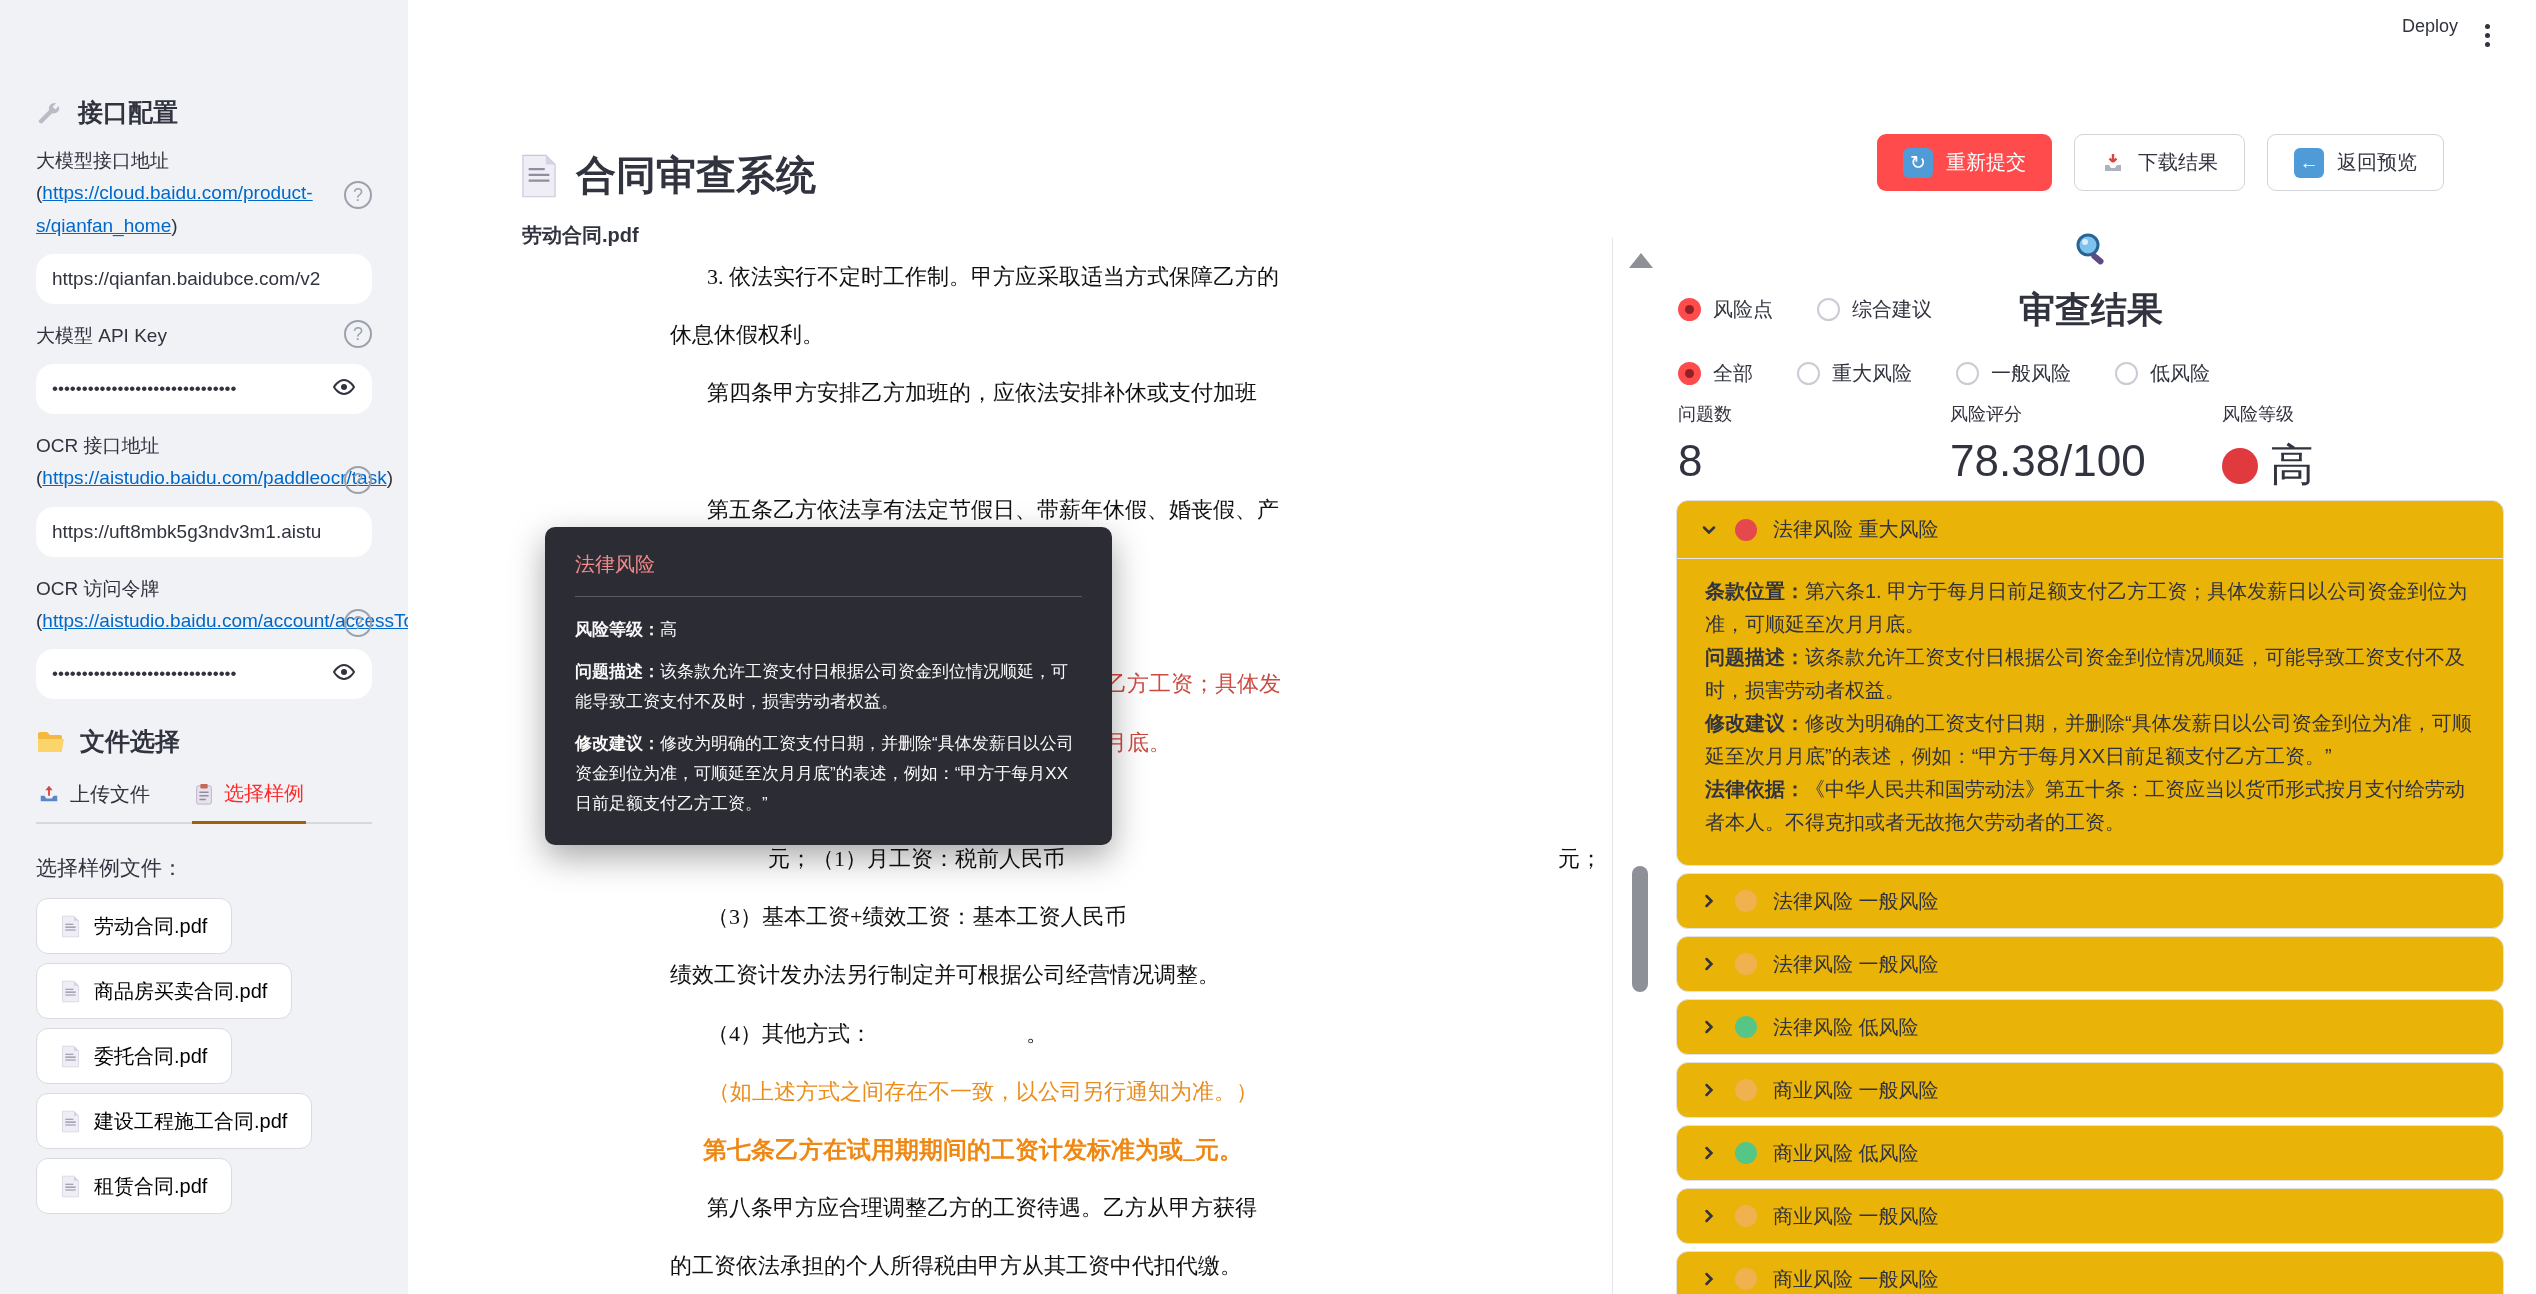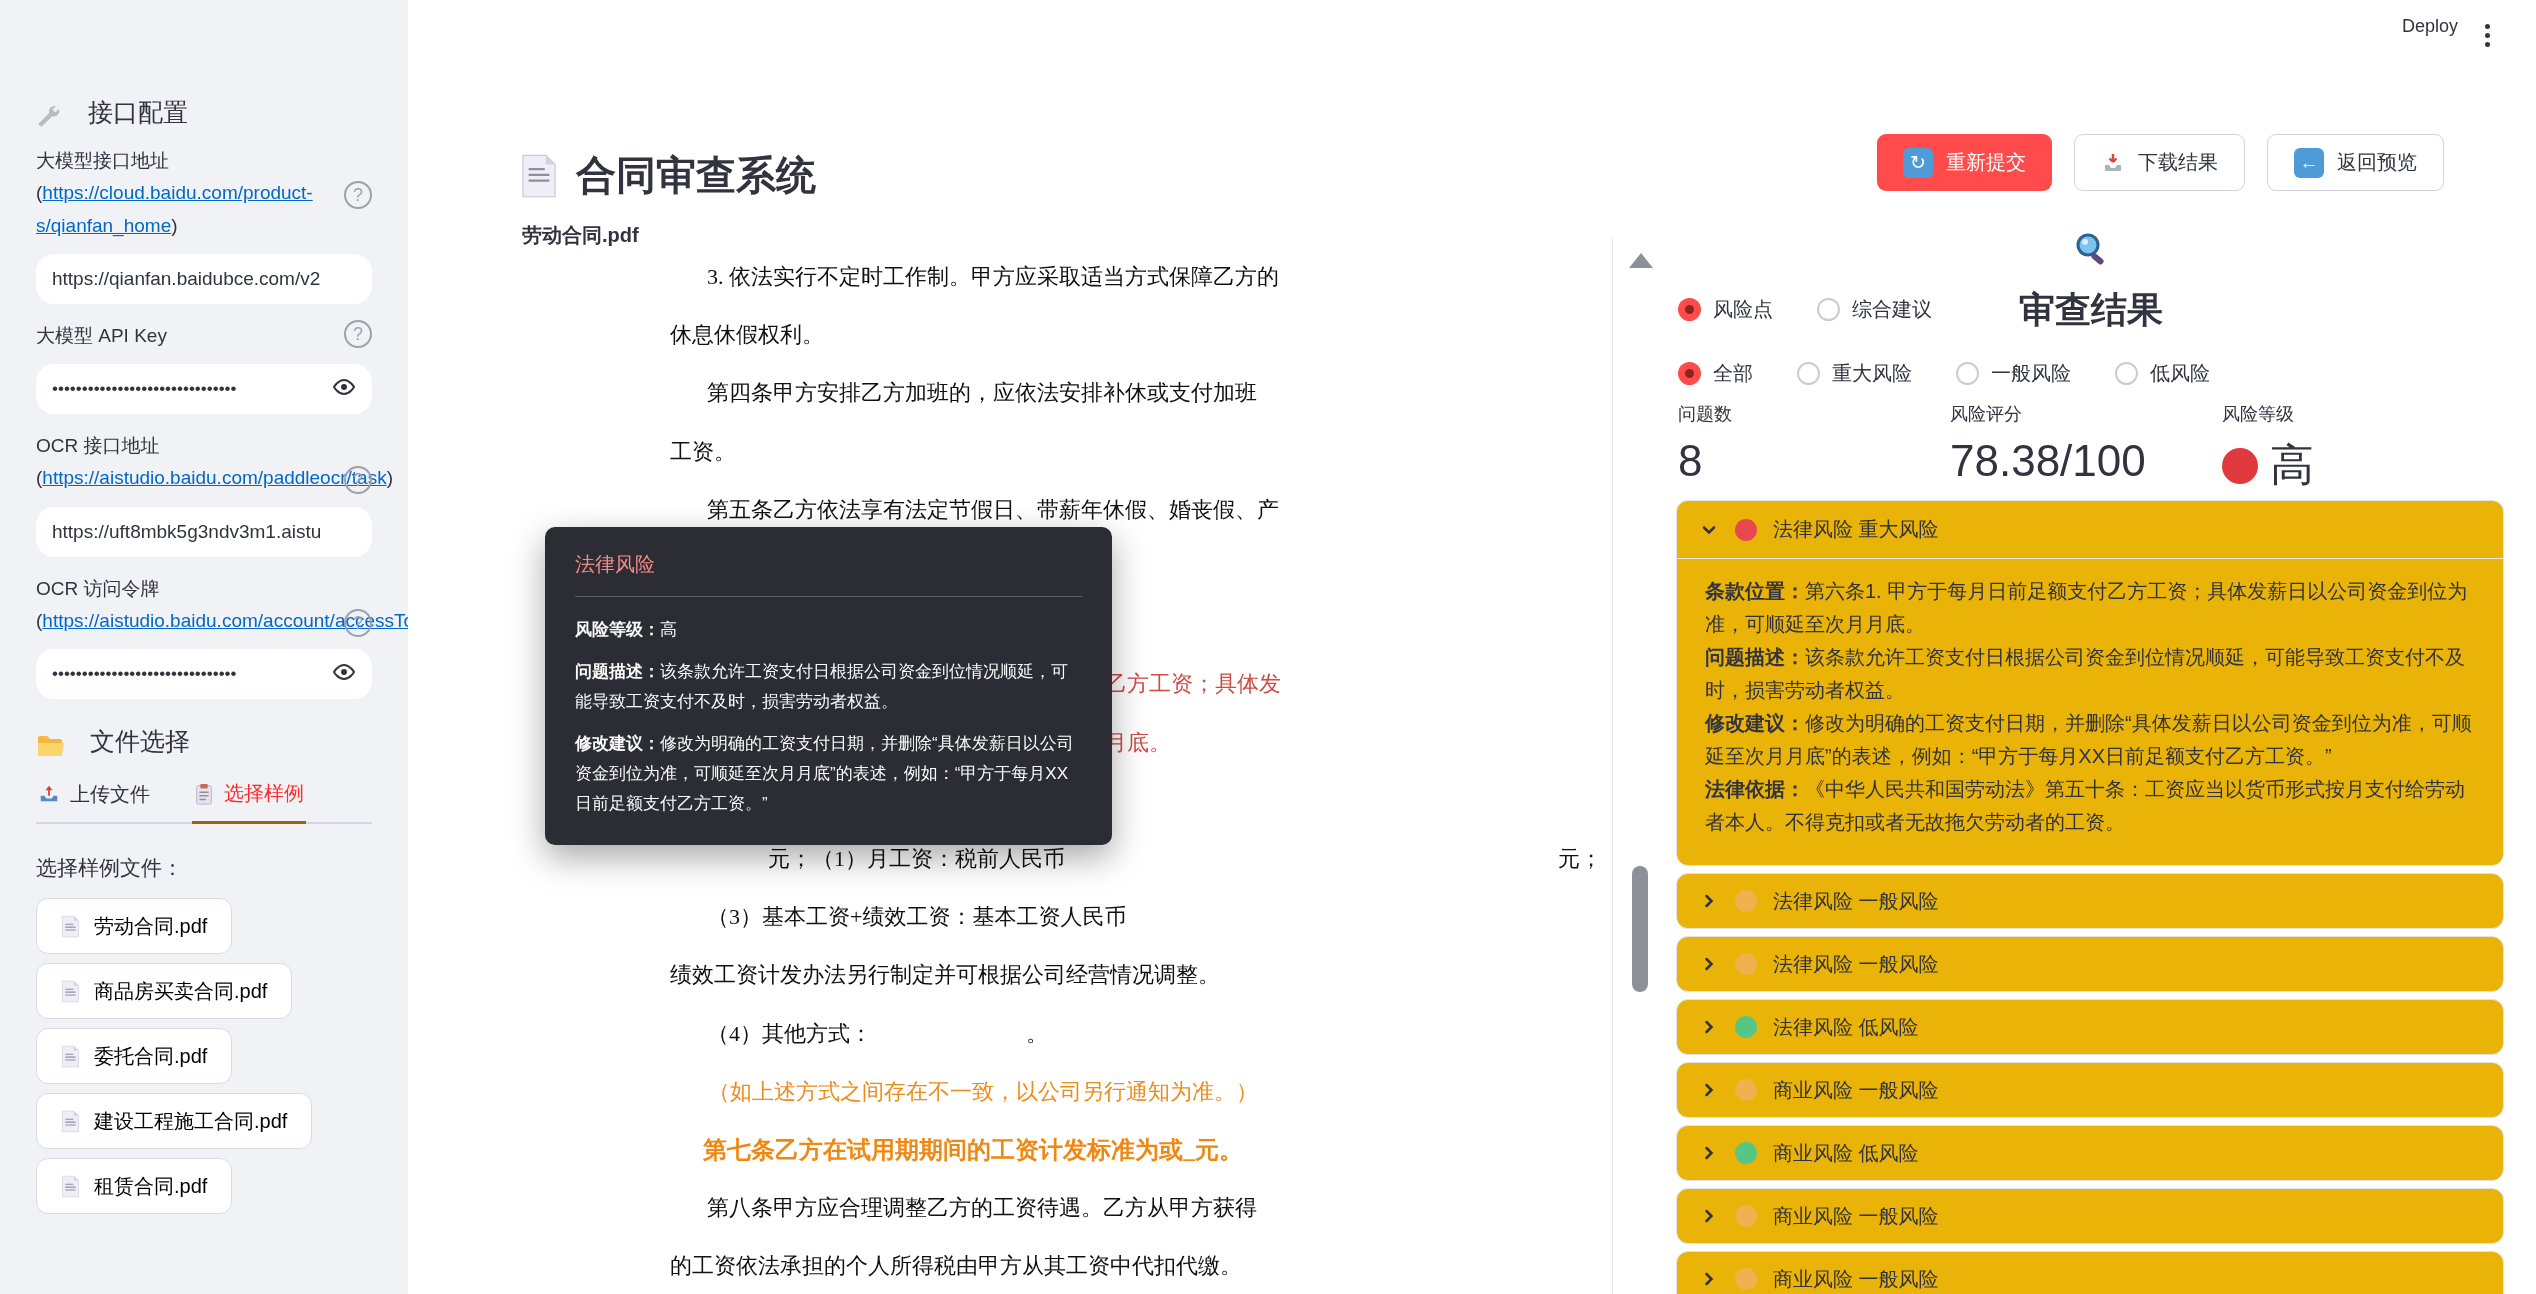--- a/index.html
+++ b/index.html
@@ -8,21 +8,21 @@
   .root { position:relative; width:2536px; height:1294px; background:#fff; overflow:hidden; }
 
   
   .topbar { position:absolute; top:0; left:0; right:0; height:64px; }
   .deploy { position:absolute; right:78px; top:16px; font-size:18px; color:#31333f; cursor:pointer; }
   .kebab { position:absolute; right:36px; top:20px; width:26px; height:30px; display:flex; flex-direction:column; align-items:center; justify-content:center; gap:4px; cursor:pointer; }
   .kebab i { width:5px; height:5px; border-radius:50%; background:#31333f; }
 
   
   .sidebar { position:absolute; left:0; top:0; width:408px; height:1294px; background:#f0f2f6; padding:96px 36px 20px 36px; overflow:hidden; }
-  .sb-h { display:flex; align-items:flex-end; gap:26px; font-size:25px; font-weight:400; margin:0 0 16px 0; }
+  .sb-h { display:flex; align-items:center; gap:16px; font-size:25px; font-weight:700; margin:0 0 16px 0; }
   .sb-block { position:relative; margin-bottom:4px; }
   .sb-label { font-size:19px; line-height:1.7; color:#31333f; padding-right:44px; }
   .sb-label a { color:#0068c9; text-decoration:underline; }
   .help { position:absolute; right:0; top:36px; width:28px; height:28px; border:2px solid #9ca1ad; border-radius:50%; color:#9ca1ad; font-size:18px; line-height:24px; text-align:center; }
   .help.inline { top:0; }
   .sb-input { margin:12px 0 16px 0; background:#fff; border-radius:18px; height:50px; display:flex; align-items:center; padding:0 16px; font-size:19px; color:#31333f; white-space:nowrap; overflow:hidden; }
   .sb-input .val { overflow:hidden; text-overflow:clip; }
   .sb-input .eye { margin-left:auto; flex:0 0 auto; cursor:pointer; }
   .pwdots { letter-spacing:0px; font-size:17px; }
 
@@ -271,21 +271,20 @@
     <button class="btn">
       <span class="mini-sq">←</span>
       <span>返回预览</span>
     </button>
   </div>
 
   <div class="document" id="document">
       <div class="dline ind" style="top: 262px;"><span>3. 依法实行不定时工作制。甲方应采取适当方式保障乙方的</span></div>
       <div class="dline flow" style="top: 320.2px;"><span>休息休假权利。</span></div>
       <div class="dline ind" style="top: 378.4px;"><span>第四条甲方安排乙方加班的，应依法安排补休或支付加班</span></div>
-      <div class="dline flow" style="top: 436.6px;"><span>工资。</span></div>
       <div class="dline ind" style="top: 494.8px;"><span>第五条乙方依法享有法定节假日、带薪年休假、婚丧假、产</span></div>
       <div class="dline flow" style="top: 553px;"><span></span></div>
       <div class="dline flow" style="top: 611.2px;"><span></span></div>
       <div class="dline redl" style="top: 669.4px;"><span>乙方工资；具体发</span></div>
       <div class="dline redl" style="top: 727.6px;"><span>月底。</span></div>
       <div class="dline flow" style="top: 785.8px;"><span></span></div>
       <div class="dline ind2" style="top: 844px;"><span>元；（1）月工资：税前人民币</span><span class="r-edge">元；</span></div>
       <div class="dline ind" style="top: 902.2px;"><span>（3）基本工资+绩效工资：基本工资人民币</span></div>
       <div class="dline flow" style="top: 960.4px;"><span>绩效工资计发办法另行制定并可根据公司经营情况调整。</span></div>
       <div class="dline ind" style="top: 1018.6px;"><span>（4）其他方式：　　　　　　　。</span></div>

